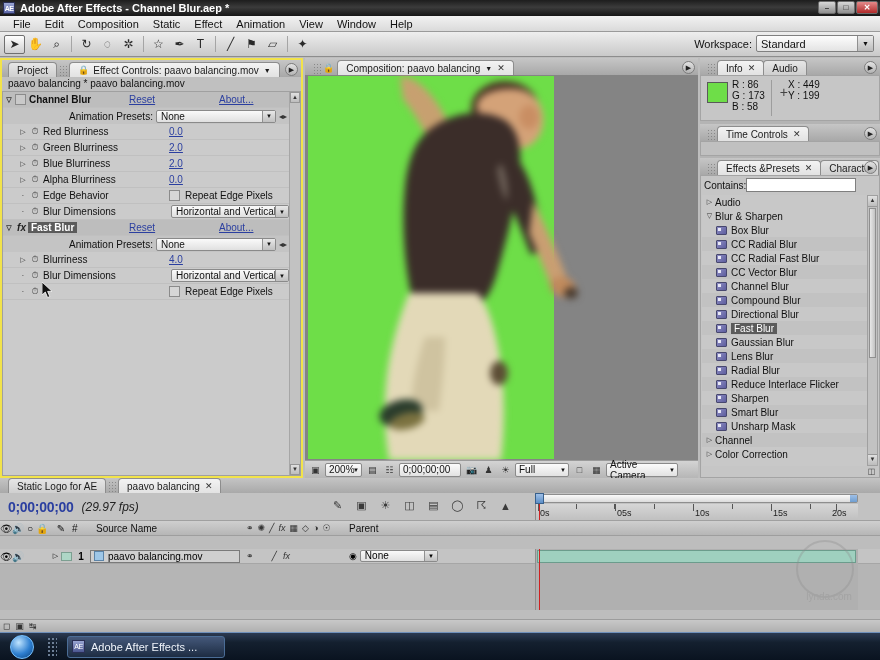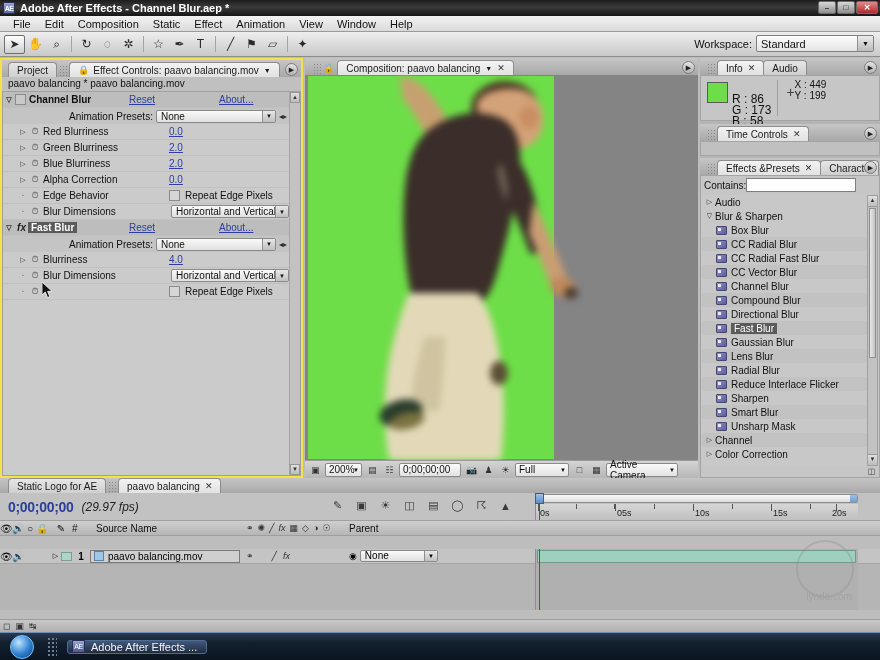--- a/index.html
+++ b/index.html
@@ -118,21 +118,21 @@
       padding:0 3px; margin-right:3px; position:relative; font-size:10px;}
   .cb-ico { width:15px;height:14px; display:flex;align-items:center;justify-content:center;
       font-size:9px; color:#333; margin-right:2px;}
 
   
   .rightcol { position:absolute; left:700px; top:0; width:180px; height:420px; background:#b4b4b4;}
   .infopanel { position:absolute; left:0;top:0; width:180px; height:63px; background:#c0c0c0;}
   .info-body { position:absolute; left:0; top:17px; width:180px; height:46px; background:#c6c6c6;
       border:1px solid #a4a4a4; display:flex; }
   .swatch { width:21px;height:21px; background:#6ede48; border:1px solid #5a5a5a; margin:6px 4px 0 6px;}
-  .rgb { font-size:12px; line-height:11px; color:#111; padding-top:18px;}
+  .rgb { font-size:10px; line-height:11px; color:#111; padding-top:3px;}
   .vdiv { width:1px; background:#9d9d9d; margin:4px 8px 4px 6px; }
   .xy { font-size:10px; line-height:11px; color:#111; padding-top:3px; }
   .tcpanel { position:absolute; left:0; top:66px; width:180px; height:32px;}
   .tc-body { position:absolute; left:0; top:17px; width:180px; height:15px; background:#c0c0c0; border:1px solid #a4a4a4;}
   .fxpanel { position:absolute; left:0; top:100px; width:180px; height:320px; background:#c0c0c0;}
   .fx-body { position:absolute; left:0; top:17px; width:180px; height:303px; background:#c6c6c6; border:1px solid #a4a4a4;}
   .contains { height:18px; display:flex; align-items:center; font-size:10px; color:#111; padding-left:3px;}
   .contains input { width:110px;height:14px; border:1px solid #7f7f7f; background:#fff; font-size:10px;
       font-family:"Liberation Sans",sans-serif; padding:0 2px; }
   .fxlist { position:absolute; left:1px; top:19px; right:12px; bottom:11px; overflow:hidden; background:#c8c8c8;}
@@ -203,21 +203,21 @@
   .startorb { width:42px;height:26px; margin-left:1px; display:flex;align-items:center;justify-content:center;}
   .orb { width:24px;height:24px;border-radius:50%;
       background:radial-gradient(circle at 35% 30%,#bfe4ff,#2e7fd0 55%,#0a3f78);
       border:1px solid #78c2ff; position:relative;}
   .orb:after{content:"";position:absolute;left:6px;top:6px;width:12px;height:12px;
       background:
         linear-gradient(to bottom right, #ff8b2e 0 48%, transparent 0) ;
       opacity:0;}
   .qlaunch { width:10px;height:20px; margin:0 4px;
       background-image:radial-gradient(#6d7f96 40%, transparent 41%); background-size:4px 4px; }
-  .tbitem { height:14px; display:flex;align-items:center; padding:0 9px 0 4px; margin-left:6px;
+  .tbitem { height:22px; display:flex;align-items:center; padding:0 27px 0 4px; margin-left:6px;
       border:1px solid #4b6d96; border-radius:3px;
       background:linear-gradient(to bottom,#44587a,#1d2c42); color:#eef3fa; font-size:11px; }
   .tbitem .aeicon2 { width:13px;height:13px; background:linear-gradient(to bottom,#9aa6d4,#4b5690);
       border:1px solid #2a2f55; color:#fff;font-size:7px;display:flex;align-items:center;justify-content:center;
       margin-right:6px; letter-spacing:-0.5px;}
 </style>
 </head>
 <body>
 
 <div class="app">
@@ -331,21 +331,21 @@
             <div class="row">
               <span class="tw" style="margin-left:14px">▷</span>
               <span class="sw">⏱</span>
               <span class="lbl ind">Blue Blurriness</span>
               <span class="val">2.0</span>
             </div>
 
             <div class="row">
               <span class="tw" style="margin-left:14px">▷</span>
               <span class="sw">⏱</span>
-              <span class="lbl ind">Alpha Correction</span>
+              <span class="lbl ind">Alpha Blurriness</span>
               <span class="val">0.0</span>
             </div>
 
             <div class="row">
               <span class="tw" style="margin-left:14px">·</span>
               <span class="sw">⏱</span>
               <span class="lbl ind">Edge Behavior</span>
               <span style="width:120px;display:flex;align-items:center">
                 <span class="chk"></span>
                 <span>Repeat Edge Pixels</span>

